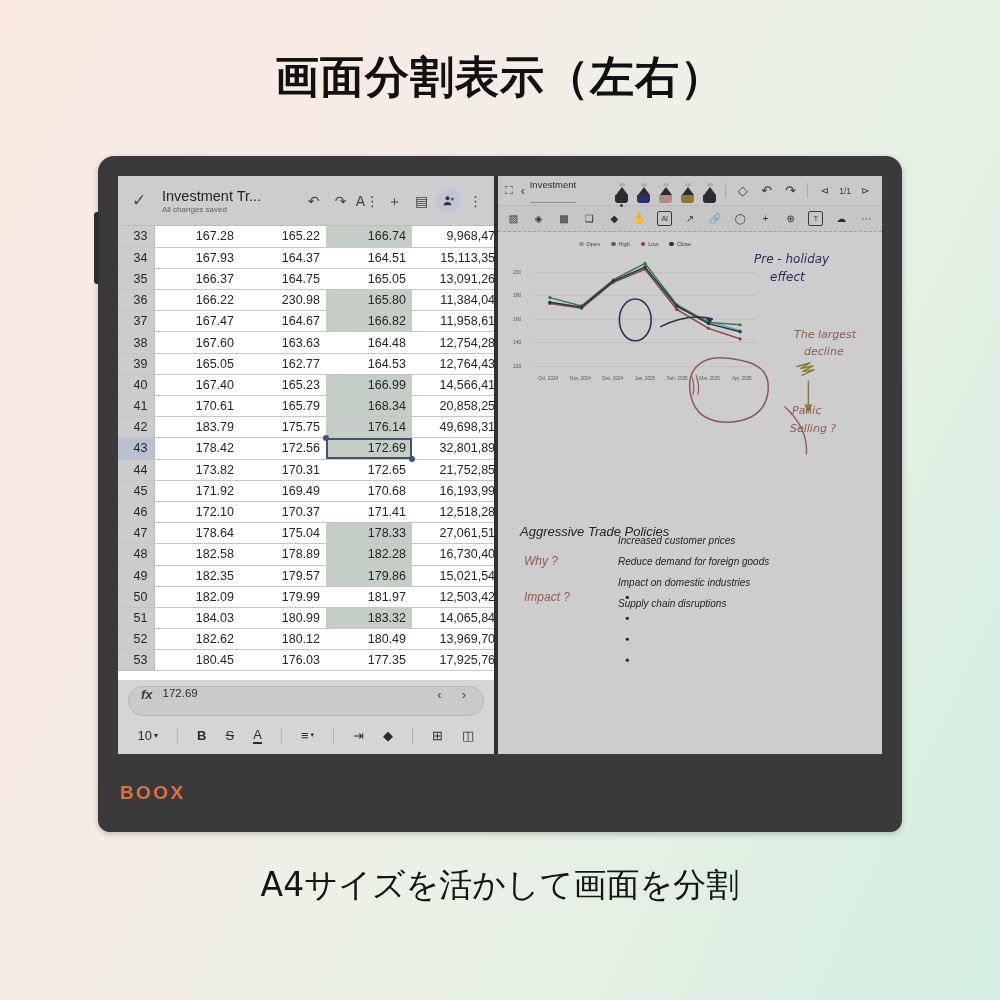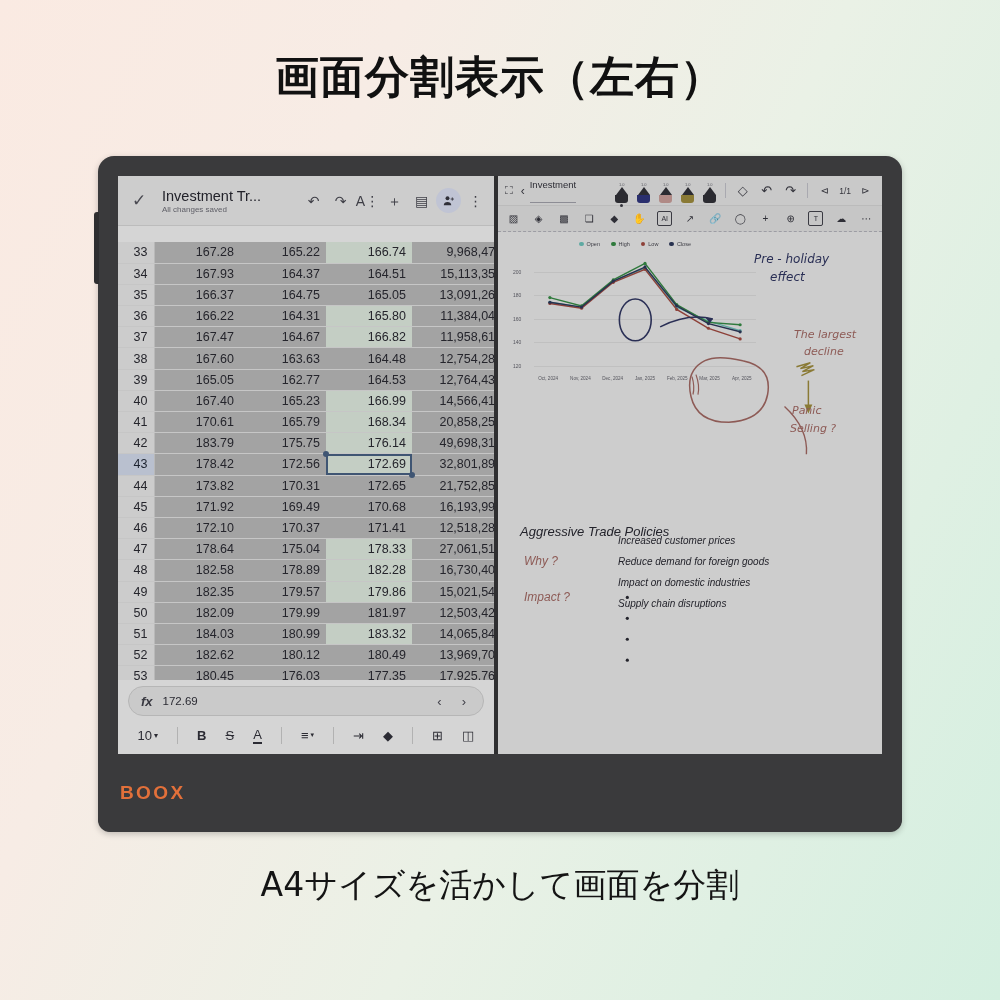--- a/index.html
+++ b/index.html
@@ -63,21 +63,21 @@
     padding: 0 6px 0 4px; gap: 2px; border-bottom: 1px solid #bcbcbc;
   }
   .sheet-check { width: 34px; text-align: center; color: #4a4a52; font-size: 17px; }
   .sheet-title-wrap { flex: 1; padding-left: 4px; min-width: 0; }
   .sheet-title { font-size: 14.5px; color: #22222a; white-space: nowrap; overflow: hidden; }
   .sheet-sub { font-size: 8px; color: #5e5e66; margin-top: 1px; }
   .hicon { width: 25px; text-align: center; color: #3e3e46; font-size: 14px; line-height: 1; }
   .hicon.active { background: #c0c4d4; border-radius: 50%; height: 25px; display:flex; align-items:center; justify-content:center; }
 
   
-  .grid-wrap { flex: 1; overflow: hidden; background: #a3a3a3; position: relative; margin-top: 16px; }
+  .grid-wrap { flex: 1; overflow: hidden; background: #ffffff; position: relative; }
   table.sheet { width: 100%; border-collapse: collapse; table-layout: fixed; }
   table.sheet td {
     height: 21.2px; font-size: 12.5px; color: #25252c;
     border-bottom: 1px solid #c6c6c6; padding: 0 6px;
     text-align: right; white-space: nowrap;
     font-family: "Liberation Sans", sans-serif;
   }
   td.rowhdr {
     width: 36px; background: #cccccc; color: #4b4b52; font-size: 10.5px;
     text-align: center; border-right: 1px solid #b9b9b9; padding: 0;
@@ -90,21 +90,21 @@
   tr.selrow td.rowhdr { background: #b9c0cf; color: #1d2330; }
   td.selcell { outline: 2px solid #3f5573; outline-offset: -2px; position: relative; }
   .selhandle { position: absolute; width: 6px; height: 6px; background: #3f5573; border-radius: 50%; }
   .selhandle.tl { left: -3px; top: -3px; }
   .selhandle.br { right: -3px; bottom: -3px; }
 
   
   .fx-bar {
     margin: 6px 10px 0 10px; height: 30px; background: #cacaca;
     border: 1px solid #b6b6b6; border-radius: 15px;
-    display: flex; align-items: center; padding: 0 12px; gap: 10px;
+    display: flex; padding: 0 12px; gap: 10px;
   }
   .fx-sym { font-style: italic; font-weight: bold; font-size: 13px; color: #3a3a42; }
   .fx-val { flex: 1; font-size: 11.5px; color: #2a2a32; }
   .fx-nav { font-size: 13px; color: #41414a; padding: 0 5px; }
   .fmt-bar {
     height: 38px; display: flex; align-items: center; justify-content: space-around;
     padding: 0 10px; background: #d5d5d5;
   }
   .fmt-item { font-size: 13px; color: #2b2b33; display: flex; align-items: center; gap: 2px; }
   .fmt-sep { width: 1px; height: 17px; background: #b2b2b2; }
@@ -225,21 +225,21 @@
               <tr>
                 <td class="rowhdr">35</td>
                 <td class="c1">166.37</td>
                 <td class="c2">164.75</td>
                 <td class="c3">165.05</td>
                 <td class="c4">13,091,267</td>
               </tr>
               <tr>
                 <td class="rowhdr">36</td>
                 <td class="c1">166.22</td>
-                <td class="c2">164.31</td>
+                <td class="c2">230.98</td>
                 <td class="c3 hl">165.80</td>
                 <td class="c4">11,384,047</td>
               </tr>
               <tr>
                 <td class="rowhdr">37</td>
                 <td class="c1">167.47</td>
                 <td class="c2">164.67</td>
                 <td class="c3 hl">166.82</td>
                 <td class="c4">11,958,617</td>
               </tr>

